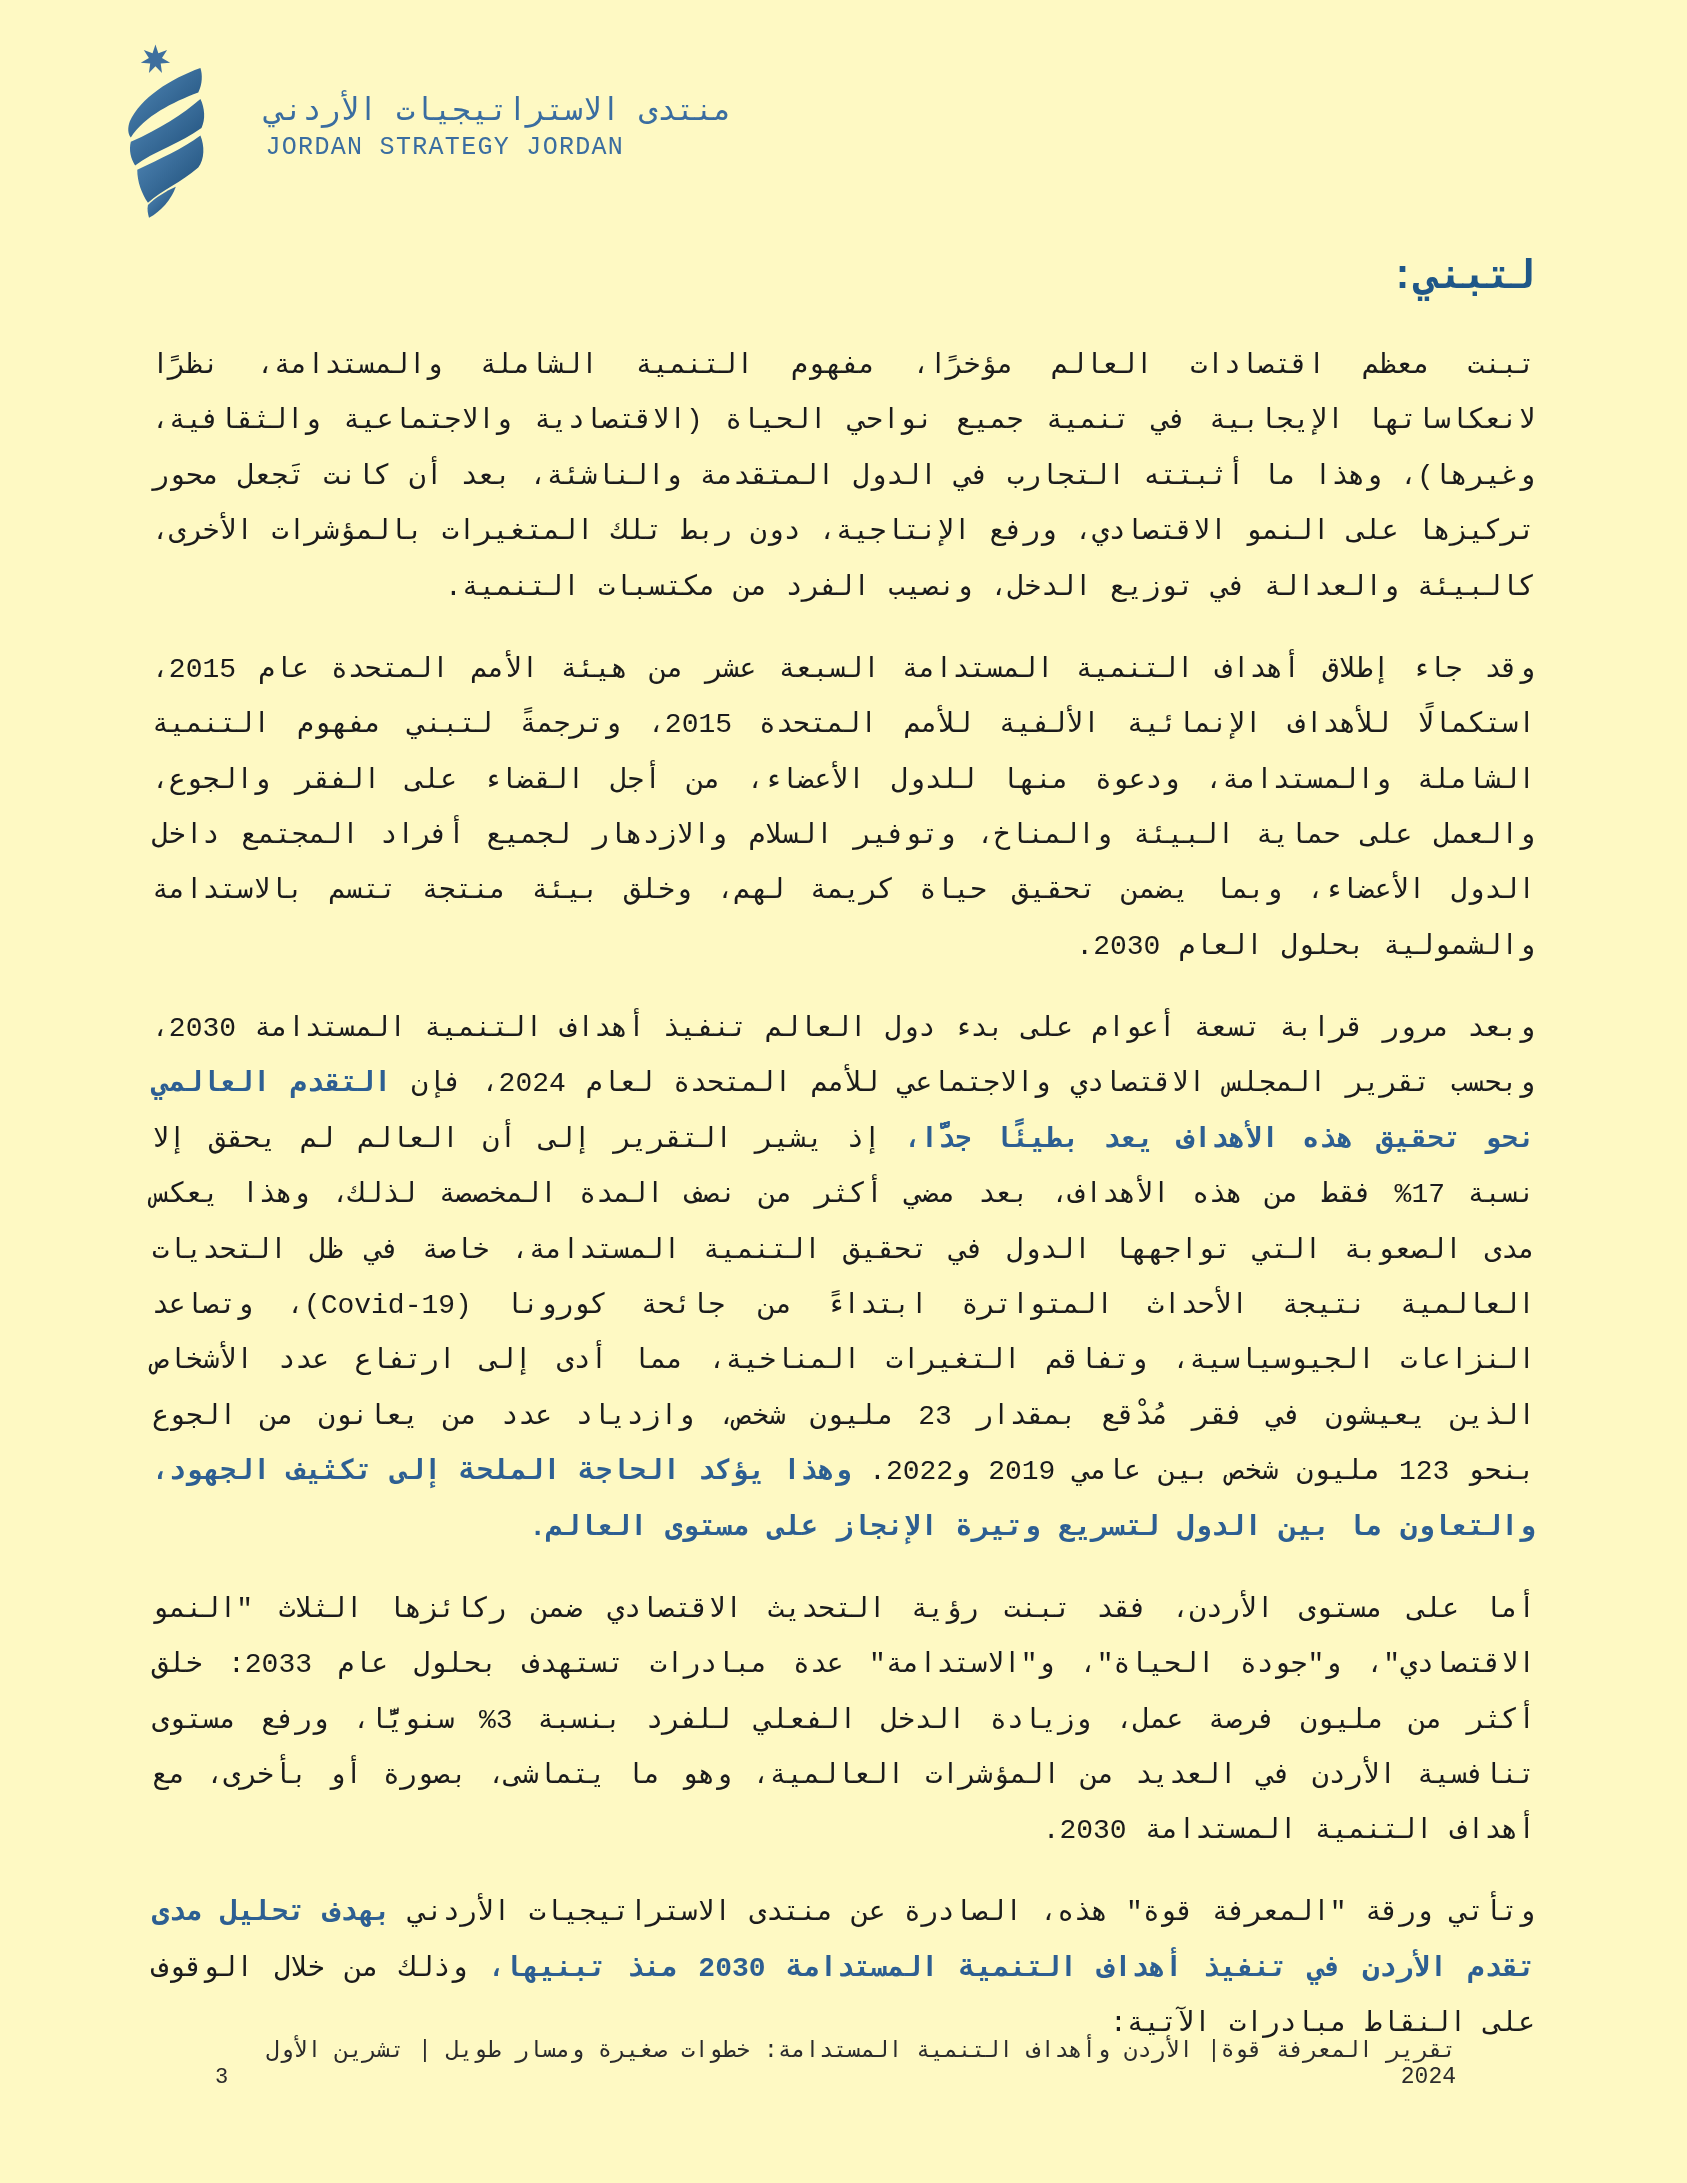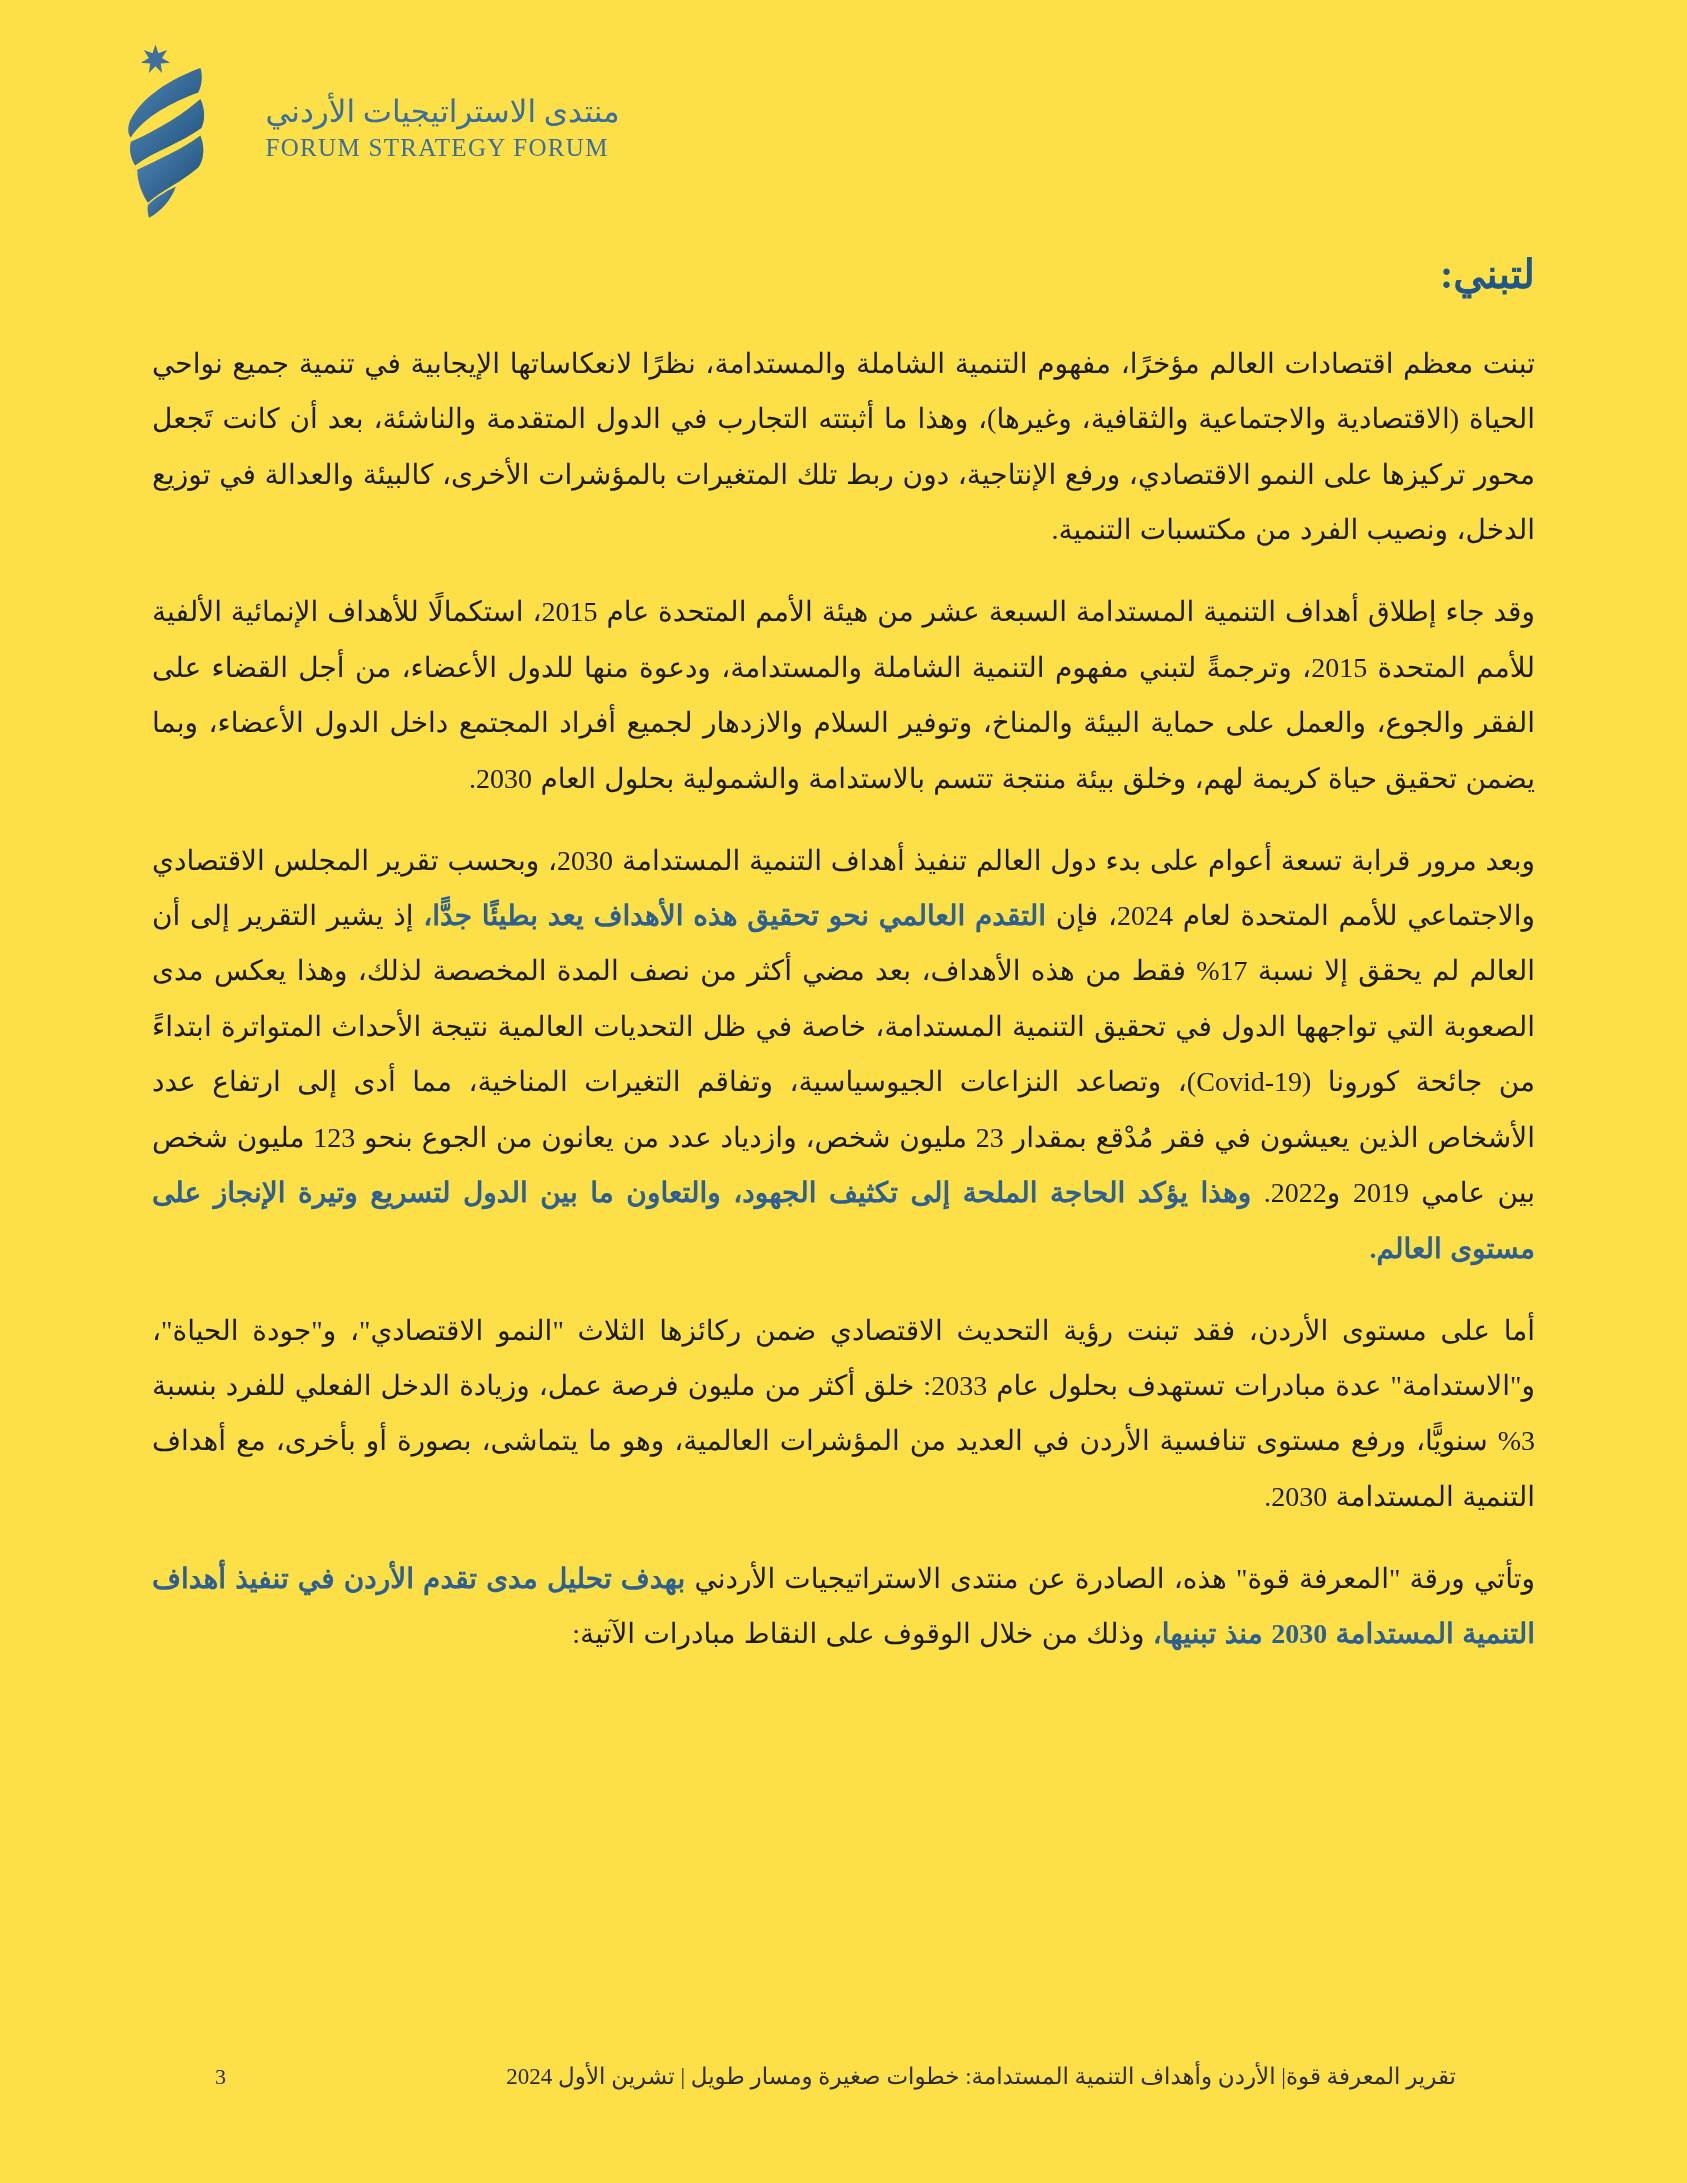--- a/index.html
+++ b/index.html
@@ -1,21 +1,21 @@
 <!DOCTYPE html>
 <html lang="ar" dir="rtl" style="font-size:10.6px"><head>
 <meta charset="utf-8">
 <style>
   html,body{margin:0;padding:0;background:#ffffff;}
   .page{
     position:relative;
     width:1687px;
     height:2183px;
-    background:#fde047;
-    font-family:Liberation Serif, serif;
+    background:#fef9c3;
+    font-family:Liberation Mono, monospace;
     overflow:hidden;
   }
   
   .logo{
     position:absolute;
     top:38px;
     right:auto;
     left:111px;
     display:flex;
     flex-direction:row;
@@ -111,21 +111,21 @@
         <polygon points="38,6 40.7,14.3 48.9,11.3 44.1,18.6 51.7,23.1 42.9,23.9 44.1,32.6 38,26.3 31.9,32.6 33.1,23.9 24.3,23.1 31.9,18.6 27.1,11.3 35.3,14.3" fill="#3e6f9e"></polygon>
 
         <path d="M80,28 C52,38 24,56 14,78 C12,84 12,89 15,93 C28,73 54,60 78,51 C82,43 82,34 80,28 Z" fill="url(#ribbonGrad)"></path>
         <path d="M15,97 C42,85 64,71 80,57 C84,65 85,76 81,84 C62,98 36,106 19,119 C15,113 13,105 15,97 Z" fill="url(#ribbonGrad)"></path>
         <path d="M21,123 C42,113 64,103 80,91 C84,101 84,113 78,121 C62,135 44,142 31,154 C25,145 21,134 21,123 Z" fill="url(#ribbonGrad)"></path>
         <path d="M31,156 C38,149 48,143 57,139 C53,151 43,162 32,168 C31,164 30,160 31,156 Z" fill="url(#ribbonGrad)"></path>
       </svg>
     </div>
     <div class="logo-text">
       <div class="logo-ar">منتدى الاستراتيجيات الأردني</div>
-      <div class="logo-en">FORUM STRATEGY FORUM</div>
+      <div class="logo-en">JORDAN STRATEGY JORDAN</div>
     </div>
   </header>
 
   <main>
     <h1 class="doc-title">لتبني:</h1>
     <div id="paragraphs">
         <p class="para"><span>تبنت معظم اقتصادات العالم مؤخرًا، مفهوم التنمية الشاملة والمستدامة، نظرًا لانعكاساتها الإيجابية في تنمية جميع نواحي الحياة (الاقتصادية والاجتماعية والثقافية، وغيرها)، وهذا ما أثبتته التجارب في الدول المتقدمة والناشئة، بعد أن كانت تَجعل محور تركيزها على النمو الاقتصادي، ورفع الإنتاجية، دون ربط تلك المتغيرات بالمؤشرات الأخرى، كالبيئة والعدالة في توزيع الدخل، ونصيب الفرد من مكتسبات التنمية.</span></p>
         <p class="para"><span>وقد جاء إطلاق أهداف التنمية المستدامة السبعة عشر من هيئة الأمم المتحدة عام 2015، استكمالًا للأهداف الإنمائية الألفية للأمم المتحدة 2015، وترجمةً لتبني مفهوم التنمية الشاملة والمستدامة، ودعوة منها للدول الأعضاء، من أجل القضاء على الفقر والجوع، والعمل على حماية البيئة والمناخ، وتوفير السلام والازدهار لجميع أفراد المجتمع داخل الدول الأعضاء، وبما يضمن تحقيق حياة كريمة لهم، وخلق بيئة منتجة تتسم بالاستدامة والشمولية بحلول العام 2030.</span></p>
         <p class="para"><span>وبعد مرور قرابة تسعة أعوام على بدء دول العالم تنفيذ أهداف التنمية المستدامة 2030، وبحسب تقرير المجلس الاقتصادي والاجتماعي للأمم المتحدة لعام 2024، فإن </span><span class="emph">التقدم العالمي نحو تحقيق هذه الأهداف يعد بطيئًا جدًّا،</span><span> إذ يشير التقرير إلى أن العالم لم يحقق إلا نسبة 17% فقط من هذه الأهداف، بعد مضي أكثر من نصف المدة المخصصة لذلك، وهذا يعكس مدى الصعوبة التي تواجهها الدول في تحقيق التنمية المستدامة، خاصة في ظل التحديات العالمية نتيجة الأحداث المتواترة ابتداءً من جائحة كورونا (Covid-19)، وتصاعد النزاعات الجيوسياسية، وتفاقم التغيرات المناخية، مما أدى إلى ارتفاع عدد الأشخاص الذين يعيشون في فقر مُدْقع بمقدار 23 مليون شخص، وازدياد عدد من يعانون من الجوع بنحو 123 مليون شخص بين عامي 2019 و2022. </span><span class="emph">وهذا يؤكد الحاجة الملحة إلى تكثيف الجهود، والتعاون ما بين الدول لتسريع وتيرة الإنجاز على مستوى العالم.</span></p>
         <p class="para"><span>أما على مستوى الأردن، فقد تبنت رؤية التحديث الاقتصادي ضمن ركائزها الثلاث "النمو الاقتصادي"، و"جودة الحياة"، و"الاستدامة" عدة مبادرات تستهدف بحلول عام 2033: خلق أكثر من مليون فرصة عمل، وزيادة الدخل الفعلي للفرد بنسبة 3% سنويًّا، ورفع مستوى تنافسية الأردن في العديد من المؤشرات العالمية، وهو ما يتماشى، بصورة أو بأخرى، مع أهداف التنمية المستدامة 2030.</span></p>

